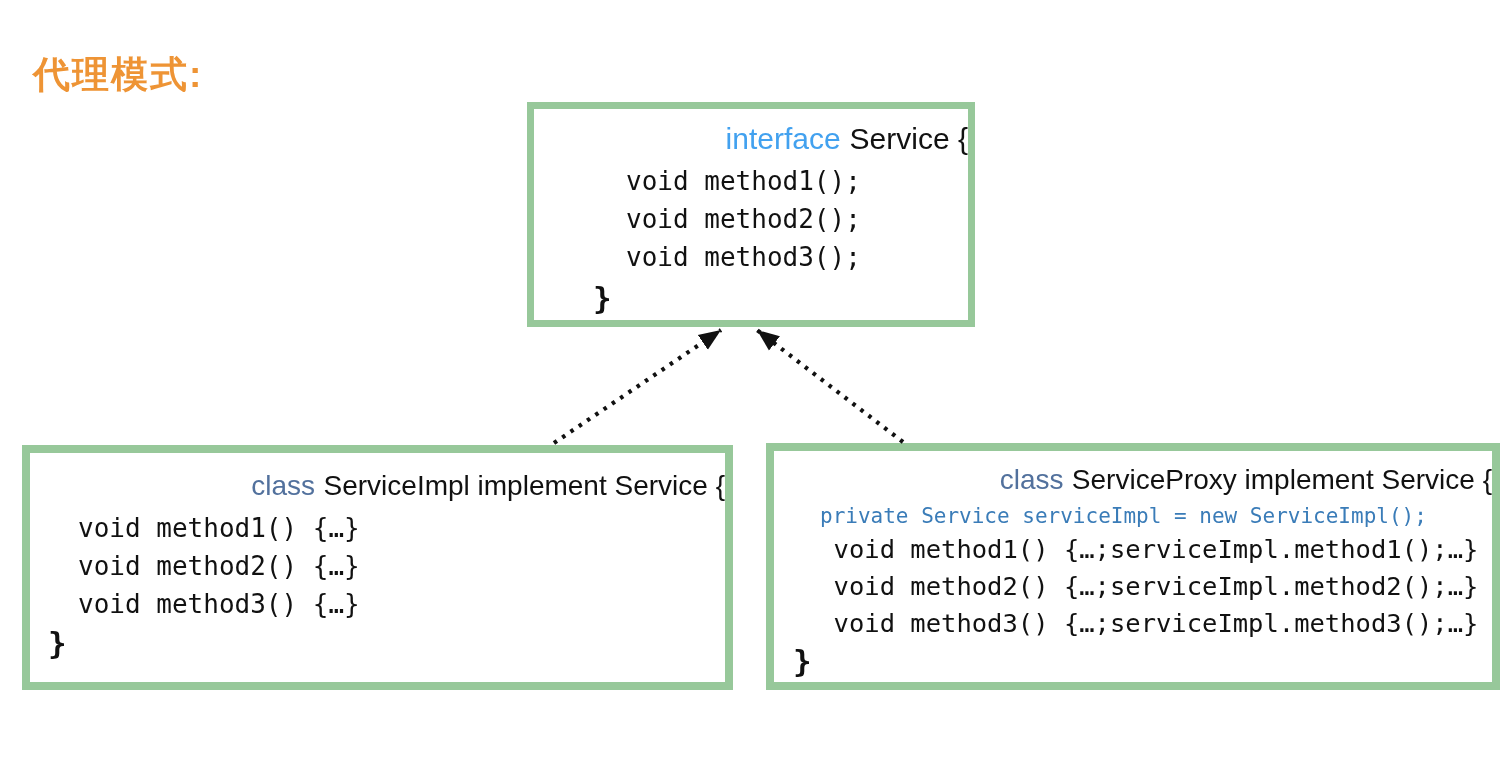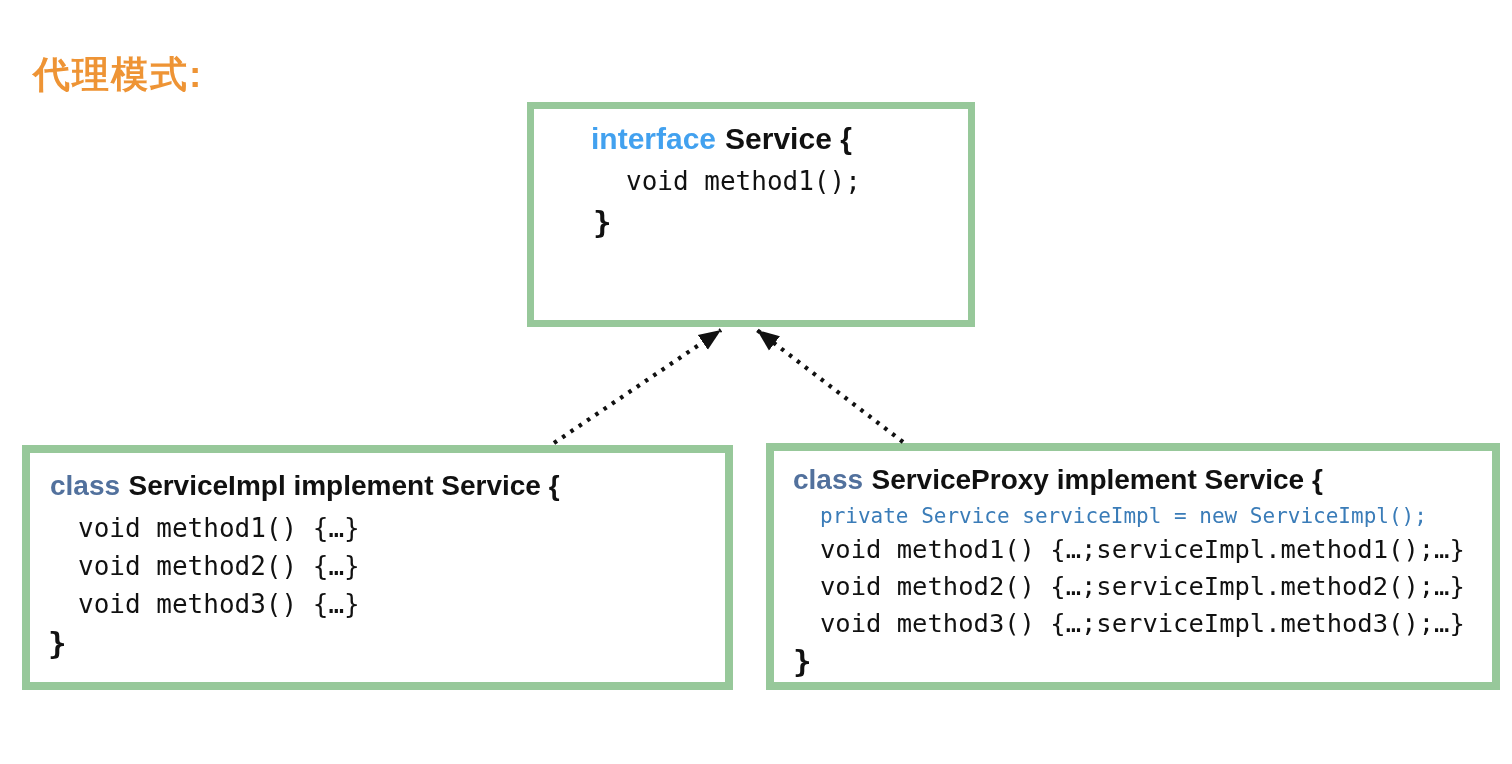--- a/index.html
+++ b/index.html
@@ -52,41 +52,42 @@
     padding: 10px 0 0 20px;
   }
   .box-proxy {
     left: 766px;
     top: 443px;
     width: 734px;
     height: 247px;
     padding: 7px 0 8px 19px;
   }
   .box-header {
-    font-weight: bold;
+    font-weight: normal;
     color: var(--code-black);
     white-space: nowrap;
+    text-align: right;
   }
   .box-interface .box-header { font-size: 30px; line-height: 46px; }
   .box-impl .box-header,
   .box-proxy .box-header { font-size: 28px; line-height: 46px; }
   .box-proxy .box-header { line-height: 44px; }
   .kw { margin-right: 0.30em; }
   .kw-interface { color: var(--interface-keyword-blue); }
   .kw-class { color: var(--class-keyword-slate); }
   .code-line {
     font-family: "DejaVu Sans Mono", monospace;
     font-size: 26px;
     line-height: 37px;
     color: var(--code-black);
     white-space: nowrap;
   }
   .box-interface .code-line { margin-left: 35px; line-height: 38px; }
   .box-impl .code-line { margin-left: 28px; line-height: 38px; }
-  .box-proxy .code-line { margin-left: 27px; font-size: 25.5px; line-height: 37px; }
+  .box-proxy .code-line { margin-left: 27px; font-size: 25.5px; line-height: 37px; text-align: center; }
   .field-line {
     font-family: "DejaVu Sans Mono", monospace;
     font-size: 21px;
     line-height: 29px;
     color: var(--field-code-blue);
     margin-left: 27px;
     white-space: nowrap;
   }
   .closing-brace {
     font-family: "DejaVu Sans Mono", monospace;
@@ -125,20 +126,22 @@
 
 <div class="canvas">
 
   <div class="page-title">代理模式:</div>
 
   <div class="code-box box-interface">
     <div class="box-header">
       <span class="kw kw-interface">interface</span><span>Service {</span>
     </div>
     <div class="code-line">void method1();</div>
+    <div class="code-line">void method2();</div>
+    <div class="code-line">void method3();</div>
     <div class="closing-brace">}</div>
   </div>
 
   <div class="code-box box-impl">
     <div class="box-header">
       <span class="kw kw-class">class</span><span>ServiceImpl implement Service {</span>
     </div>
     <div class="code-line">void method1() {…}</div>
     <div class="code-line">void method2() {…}</div>
     <div class="code-line">void method3() {…}</div>

